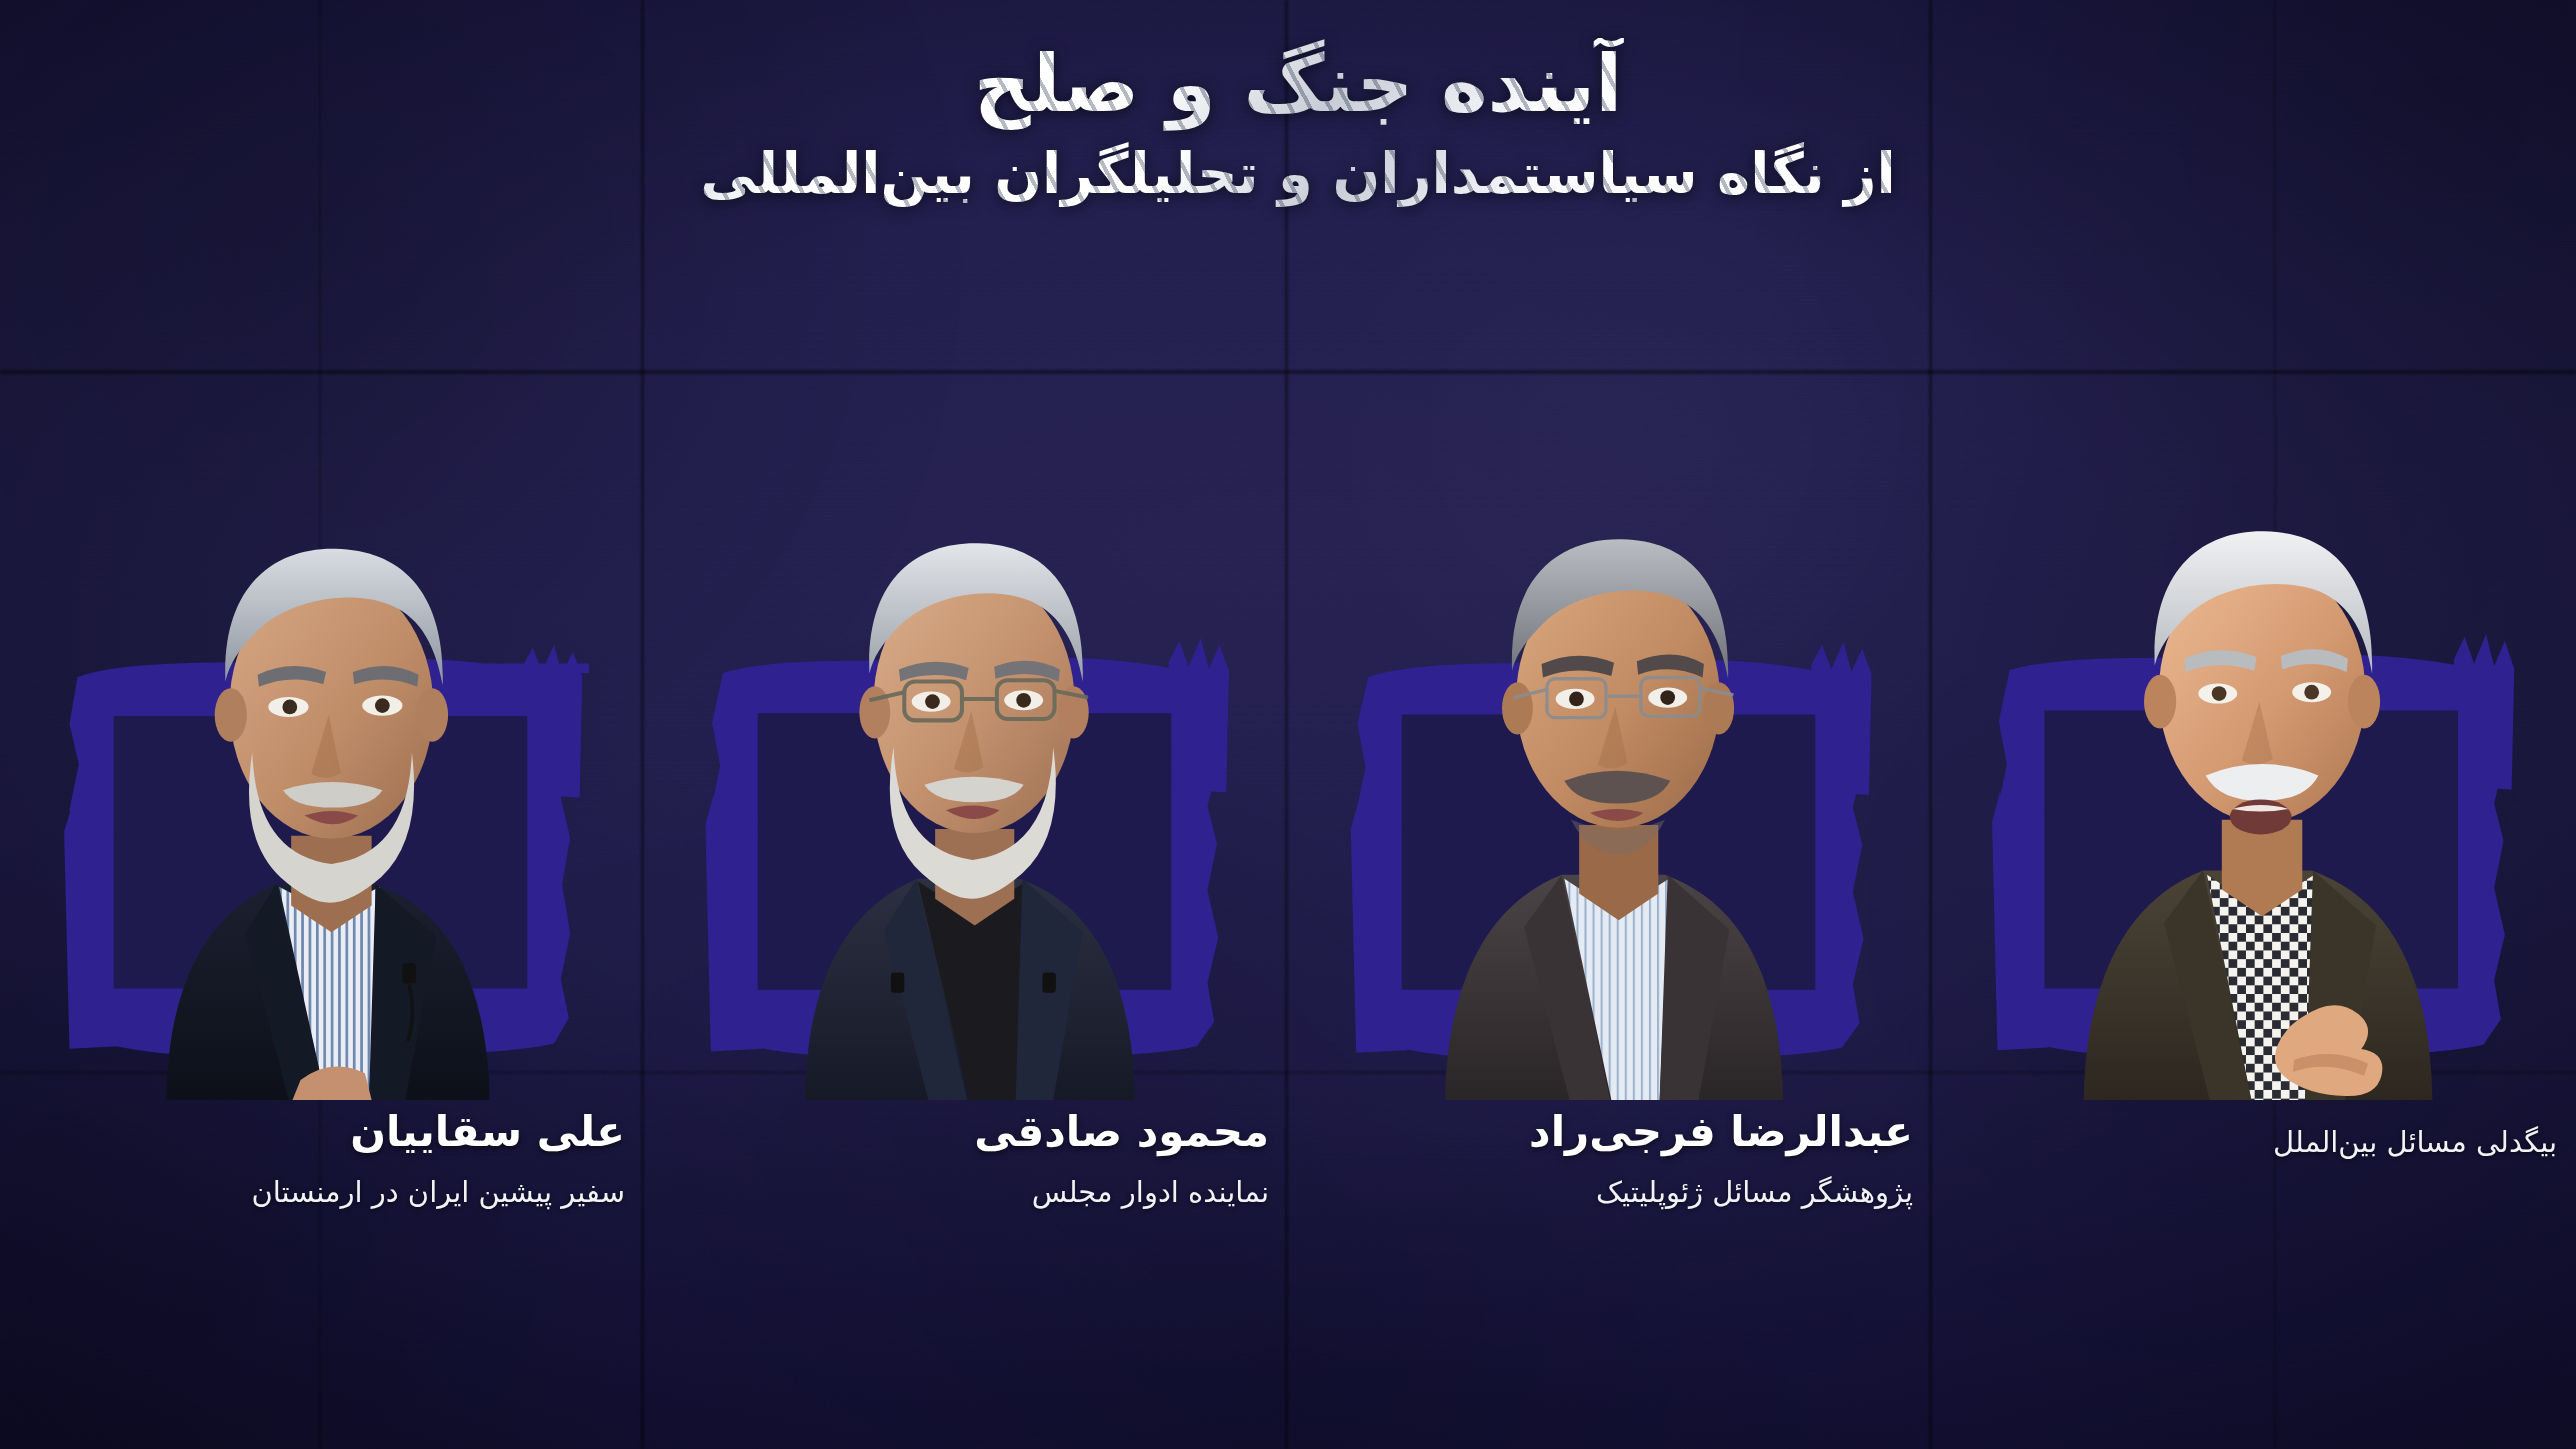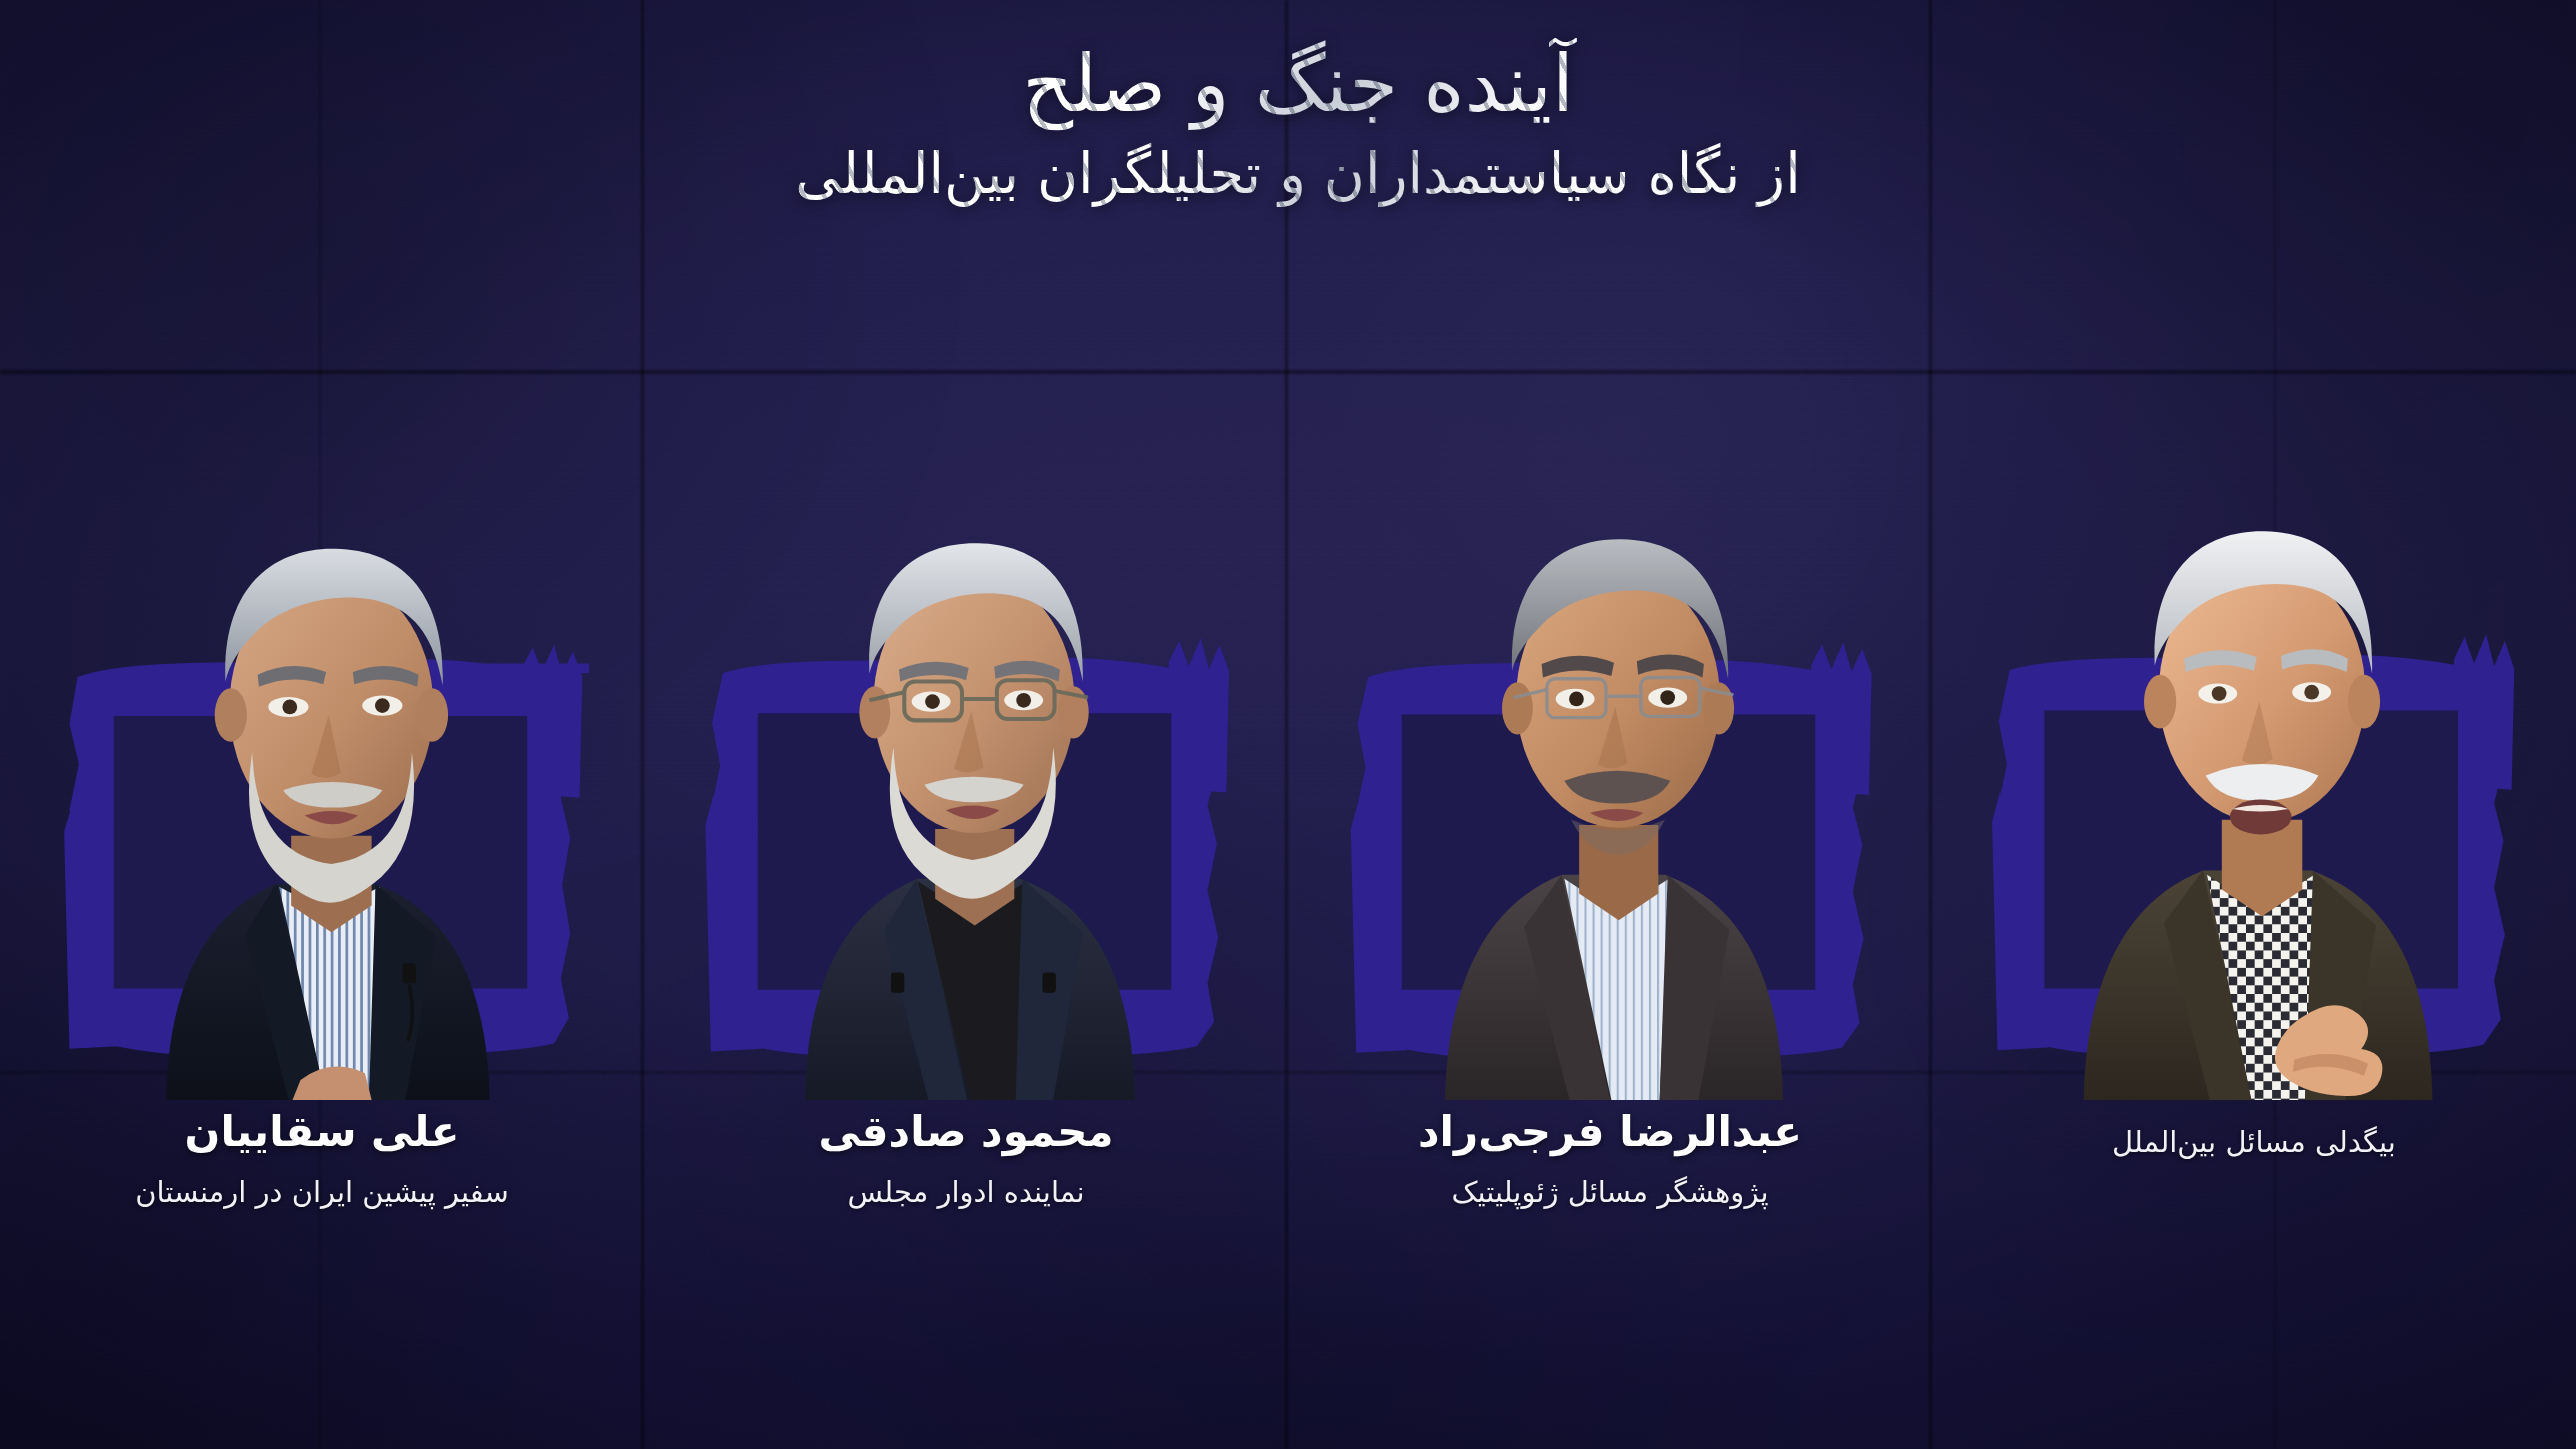--- a/index.html
+++ b/index.html
@@ -57,21 +57,21 @@
     background:radial-gradient(ellipse 78% 78% at 50% 45%, transparent 42%, rgba(0,0,0,.45) 100%);
   }
 
   
   .title-wrap{
     position:absolute;left:0;right:0;top:38px;
     text-align:center;
     z-index:9;
   }
   .title-line{
-    font-weight:400;
+    font-weight:700;
     line-height:1.18;
     letter-spacing:-0.7px;
     white-space:nowrap;
     background-image:
       linear-gradient(128deg, #ffffff 0%, #f3f4f8 14%, #b9bec9 22%, #ffffff 31%, #ffffff 45%,
                       #c8ccd6 52%, #fbfbfd 60%, #ffffff 74%, #aab0bd 81%, #f7f8fa 88%, #ffffff 100%),
       repeating-linear-gradient(62deg, rgba(120,128,145,.55) 0px, rgba(120,128,145,.55) 4px,
                       rgba(255,255,255,0) 4px, rgba(255,255,255,0) 17.4px);
     background-blend-mode:multiply;
     -webkit-background-clip:text;
@@ -116,21 +116,20 @@
     z-index:2;
     display:flex;align-items:flex-end;justify-content:center;
   }
   .portrait svg{display:block;}
 
   
   .caption{
     position:absolute;
     left:0;right:0;top:678px;
     z-index:8;
-    text-align:center;
     padding:0 19px;
   }
   .person-name{
     font-size:42px;font-weight:800;color:#ffffff;
     letter-spacing:-0.3px;line-height:1.18;
     text-shadow:0 2px 6px rgba(0,0,0,.6);
     white-space:nowrap;
   }
   .person-role{
     margin-top:15px;

